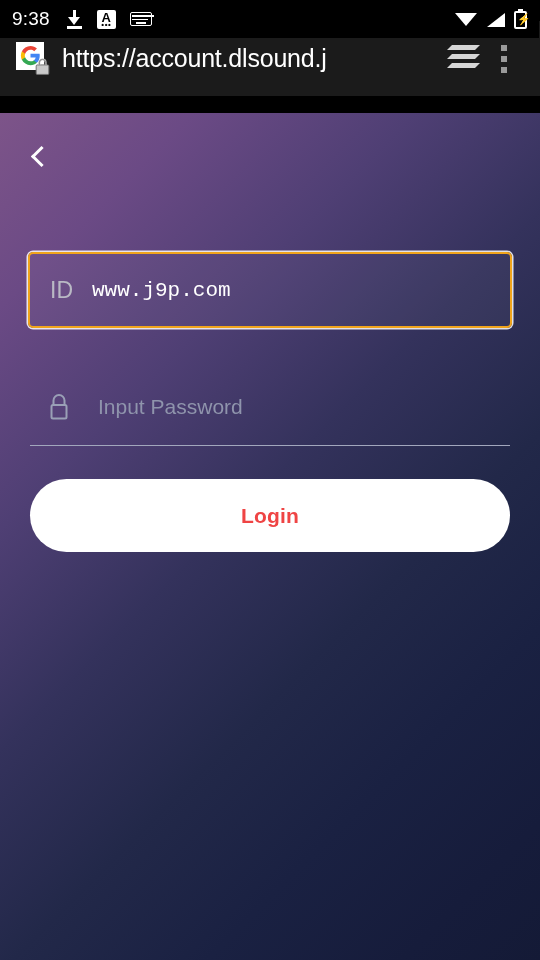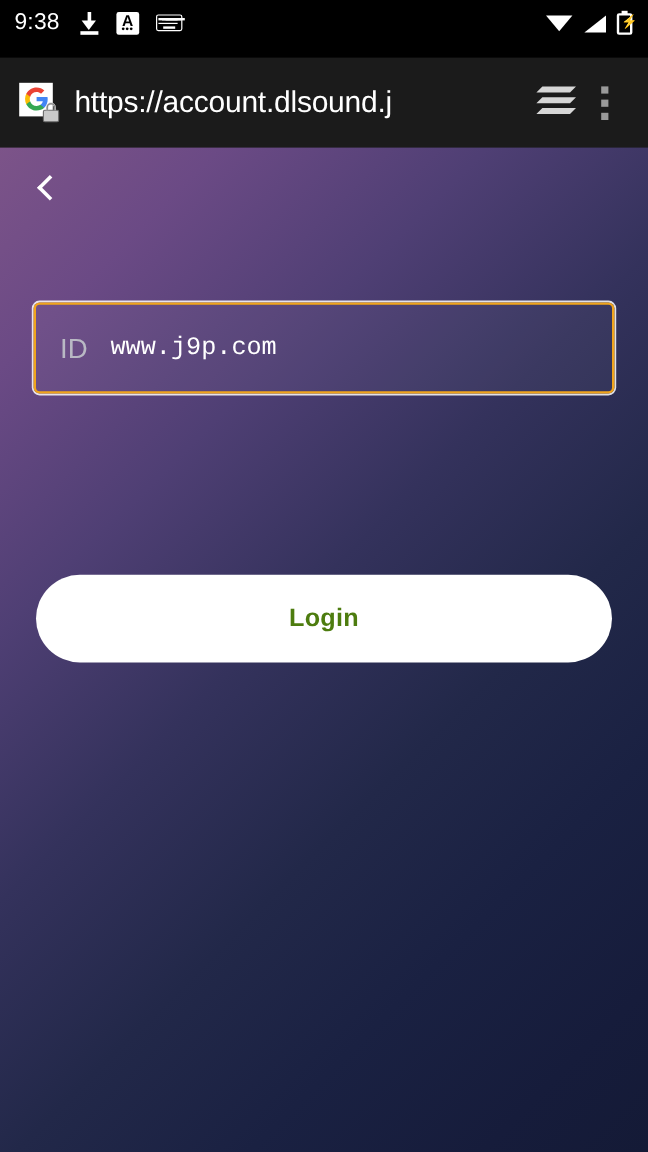--- a/index.html
+++ b/index.html
@@ -128,21 +128,21 @@
     position: absolute; left: 4px; top: 0; width: 5px; height: 2.5px; background: #fff;
   }
   .ic-battery .bolt {
     position: absolute; left: 3.5px; top: 5px;
     color: #fff; font-size: 11px; line-height: 11px; font-weight: bold;
   }
 
   
   #browser-bar {
     position: absolute;
-    top: 48px; left: 0;
+    top: 21px; left: 0;
     width: 540px;
     height: 75px;
     background: #1b1b1b;
     display: flex;
     align-items: center;
     padding: 0 16px;
     z-index: 35;
   }
   #site-favicon {
     position: relative;
@@ -294,21 +294,21 @@
     height: 73px;
     background: #ffffff;
     border-radius: 37px;
     display: flex;
     align-items: center;
     justify-content: center;
     border: none;
     cursor: pointer;
   }
   #login-button span {
-    color: #4d7c0f;
+    color: #ef4444;
     font-size: 21px;
     font-weight: bold;
     letter-spacing: 0.2px;
   }
 </style>
 </head>
 <body>
 
 <div id="screen">
 
@@ -386,19 +386,28 @@
       </div>
     </div>
 
     <div id="id-field-wrap">
       <div id="id-field">
         <span id="id-label">ID</span>
         <span id="id-value">www.j9p.com</span>
       </div>
     </div>
 
+    <div id="password-field">
+      <div id="lock-icon">
+        <svg viewBox="0 0 26 30" width="26" height="30">
+          <path d="M7.5 13 V8.5 a5.5 5.5 0 0 1 11 0 V13" fill="none" stroke="#9aa0b6" stroke-width="2"></path>
+          <rect x="5.5" y="13" width="15" height="13.5" rx="1.5" fill="none" stroke="#9aa0b6" stroke-width="2"></rect>
+        </svg>
+      </div>
+      <span id="password-placeholder">Input Password</span>
+    </div>
 
     <div id="login-button">
       <span>Login</span>
     </div>
 
   </div>
 </div>
 
 </body></html>

